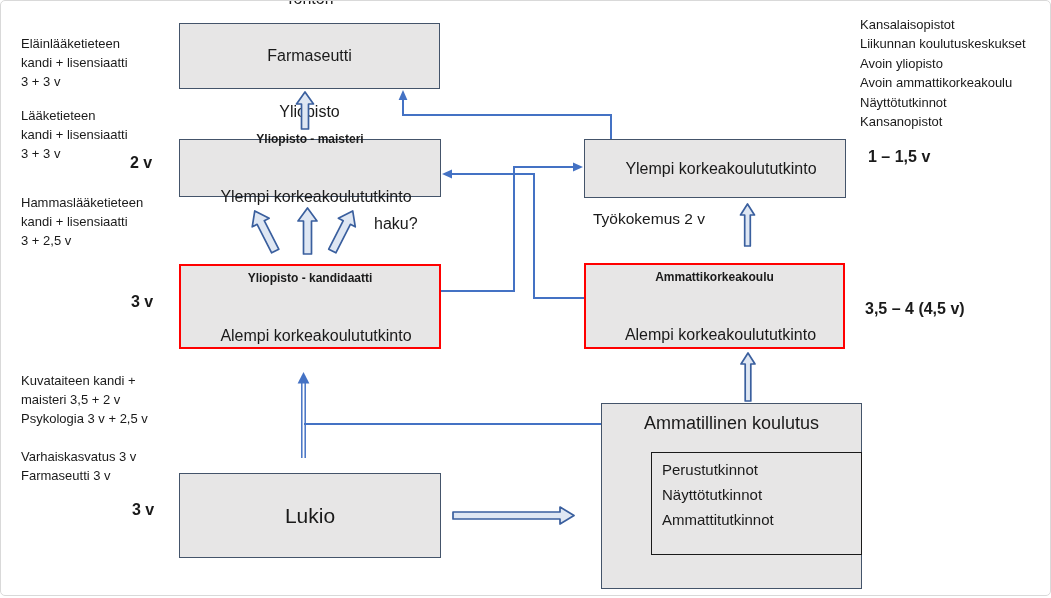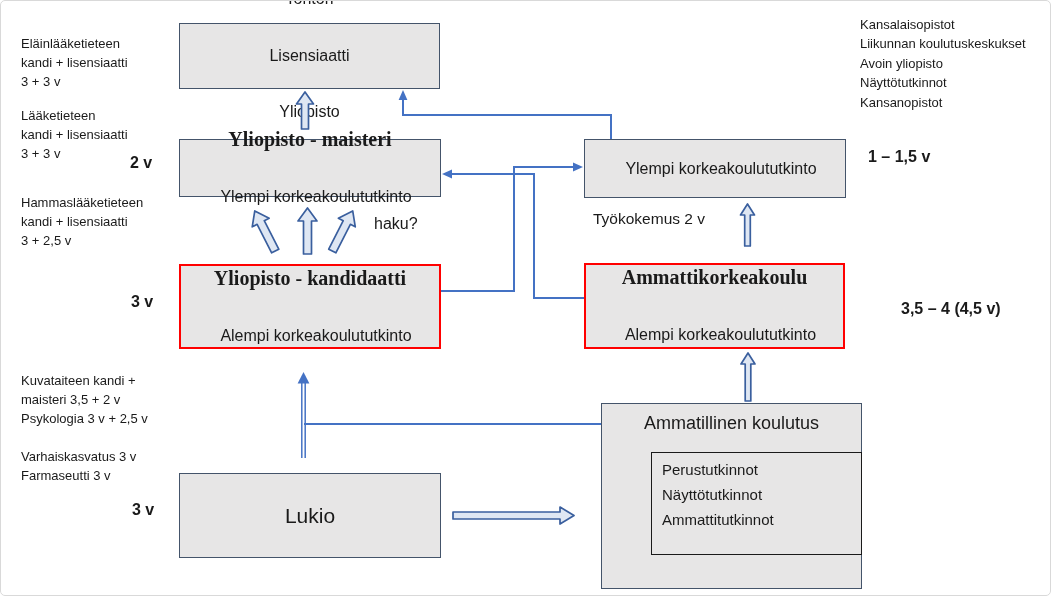--- a/index.html
+++ b/index.html
@@ -12,21 +12,21 @@
     border:1px solid #d9d9d9;border-radius:5px;background:#fff;overflow:hidden;
     font-family:"Liberation Sans", sans-serif;color:var(--text);
   }
   .box{
     position:absolute;background:var(--box-fill);
     border:1.6px solid var(--box-border);
     display:flex;flex-direction:column;align-items:center;justify-content:center;
     text-align:center;box-sizing:border-box;z-index:2;gap:36px;
   }
   .box.red{border:2.6px solid var(--red);}
-  .box .t{font-weight:bold;font-size:20px;line-height:21px;font-family:Liberation Serif, serif;}
+  .box .t{font-weight:bold;font-size:12px;line-height:21px;}
   .box .s{font-size:16px;line-height:21px;margin-left:12px;}
   .tohtori-line{font-size:16px;line-height:20.5px;}
   .big-line{font-size:21px;line-height:28px;}
   .note{position:absolute;font-size:13px;line-height:19px;z-index:2;}
   .note div{white-space:nowrap;}
   .dur{position:absolute;font-weight:bold;font-size:16px;white-space:nowrap;z-index:2;}
   .annot{position:absolute;font-size:16px;white-space:nowrap;z-index:2;}
   .rlist{position:absolute;left:859px;top:14px;font-size:13px;line-height:19.4px;z-index:2;}
   #ammatillinen{justify-content:flex-start;padding-top:8px;}
   #ammatillinen .t2{font-size:18px;font-weight:normal;line-height:22px;}
@@ -41,21 +41,21 @@
   .blockarrow{fill:var(--arrow-fill);stroke:var(--conn-dark);stroke-width:1.7;stroke-linejoin:round;}
   .dbl{stroke:var(--conn);stroke-width:1.5;}
 </style>
 </head>
 <body>
 
 <div id="canvas">
 
   <div class="box" style="left:178px;top:22px;width:261px;height:66px;">
     <div class="tohtori-line">Tohtori</div>
-    <div class="tohtori-line">Lisensiaatti</div>
+    <div class="tohtori-line">Farmaseutti</div>
     <div class="tohtori-line">Yliopisto</div>
   </div>
 
   <div class="box" style="left:178px;top:138px;width:262px;height:58px;">
     <div class="t">Yliopisto - maisteri</div>
     <div class="s">Ylempi korkeakoulututkinto</div>
   </div>
 
   <div class="box" style="left:583px;top:138px;width:262px;height:59px;">
     <div class="s">Ylempi korkeakoulututkinto</div>
@@ -106,29 +106,30 @@
   </div>
   <div class="note" style="left:20px;top:446px;">
     <div>Varhaiskasvatus 3 v</div>
     <div>Farmaseutti 3 v</div>
   </div>
 
   <div class="dur" style="left:129px;top:153px;">2 v</div>
   <div class="dur" style="left:130px;top:292px;">3 v</div>
   <div class="dur" style="left:131px;top:500px;">3 v</div>
   <div class="dur" style="left:867px;top:147px;">1 – 1,5 v</div>
-  <div class="dur" style="left:864px;top:299px;margin-left:36px;">3,5 – 4 (4,5 v)</div>
+  <div class="dur" style="left:864px;top:299px;">3,5 – 4 (4,5 v)</div>
 
   <div class="annot" style="left:373px;top:214px;">haku?</div>
   <div class="annot" style="left:592px;top:209px;font-size:15.5px;">Työkokemus 2 v</div>
 
   <div class="rlist">
     <div>Kansalaisopistot</div>
     <div>Liikunnan koulutuskeskukset</div>
     <div>Avoin yliopisto</div>
+    <div>Avoin ammattikorkeakoulu</div>
     <div>Näyttötutkinnot</div>
     <div>Kansanopistot</div>
   </div>
 
   <svg class="wires" width="1049" height="594" viewBox="0 0 1049 594">
 
     <g>
       <polyline class="thin" points="610,138 610,114 402,114 402,97"></polyline>
       <polygon class="head" points="402,89 397.6,99 406.4,99"></polygon>
     </g>

